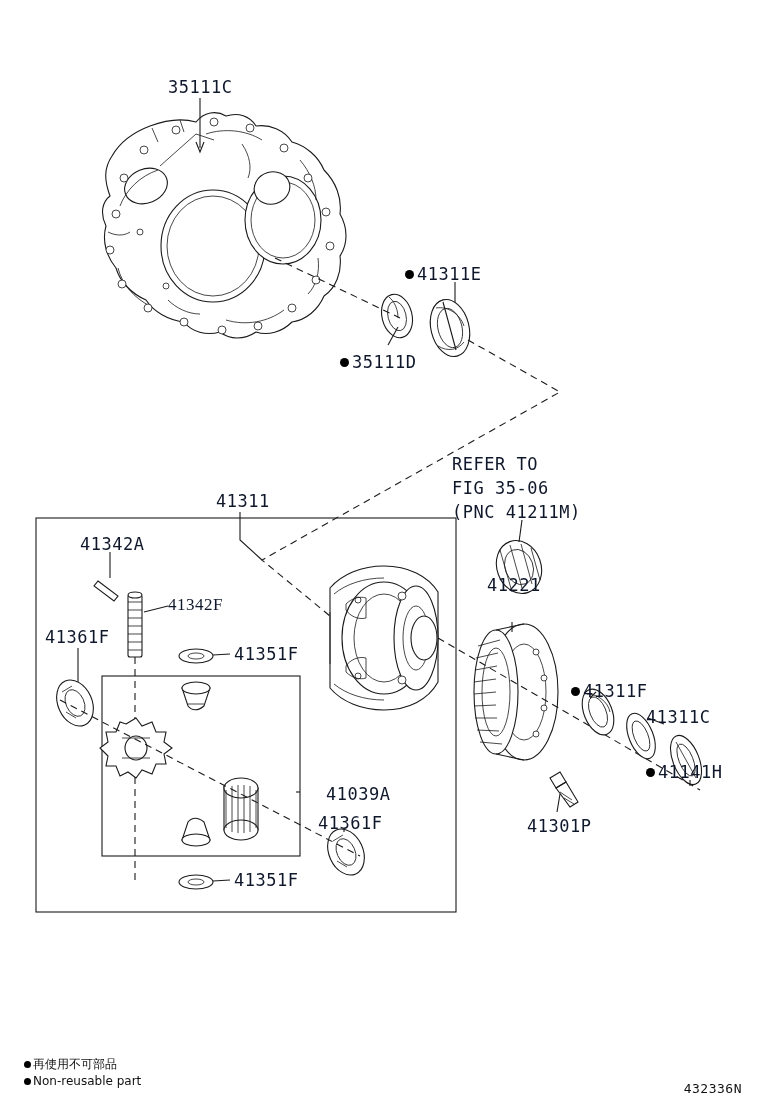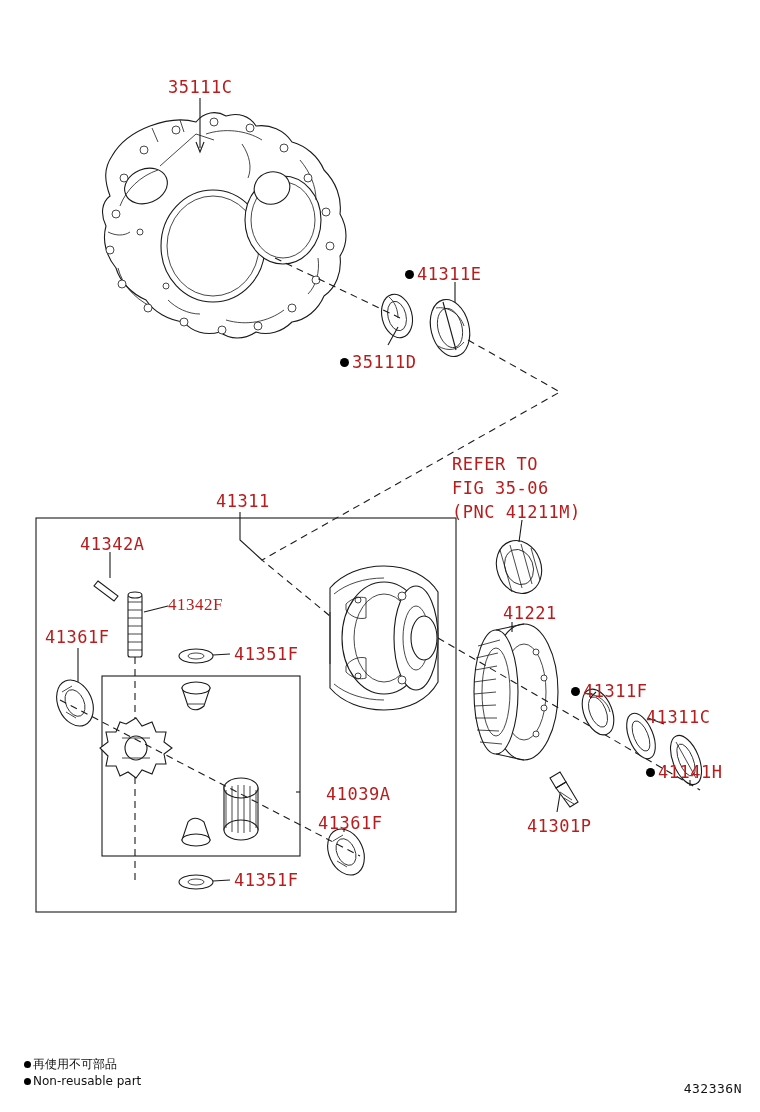--- a/index.html
+++ b/index.html
@@ -17,21 +17,21 @@
   }
   #diagram {
     position: absolute;
     inset: 0;
   }
   .label {
     position: absolute;
     font-family: "DejaVu Sans Mono", monospace;
     font-size: 17px;
     letter-spacing: 0.5px;
-    color: #b91c1c;
+    color: #0f172a;
     white-space: pre;
     line-height: 19px;
   }
   .label.multiline {
     line-height: 24px;
   }
   .bullet {
     display: inline-block;
     width: 9px;
     height: 9px;
@@ -361,21 +361,21 @@
   <div class="label multiline" style="left:452px; top:452px;"><span>REFER TO
 FIG 35-06
 (PNC 41211M)</span></div>
 
   <div class="label" style="left:216px; top:492px;"><span>41311</span></div>
 
   <div class="label" style="left:80px; top:535px;"><span>41342A</span></div>
 
   <div class="label" style="left:168px; top:595px;font-family:Liberation Serif, serif;"><span>41342F</span></div>
 
-  <div class="label" style="left:487px; top:604px;margin-left:16px;"><span>41221</span></div>
+  <div class="label" style="left:487px; top:576px;"><span>41221</span></div>
 
   <div class="label" style="left:45px; top:628px;"><span>41361F</span></div>
 
   <div class="label" style="left:234px; top:645px;"><span>41351F</span></div>
 
   <div class="label" style="left:571px; top:682px;"><span class="bullet"></span><span>41311F</span></div>
 
   <div class="label" style="left:646px; top:708px;"><span>41311C</span></div>
 
   <div class="label" style="left:646px; top:763px;"><span class="bullet"></span><span>41141H</span></div>

